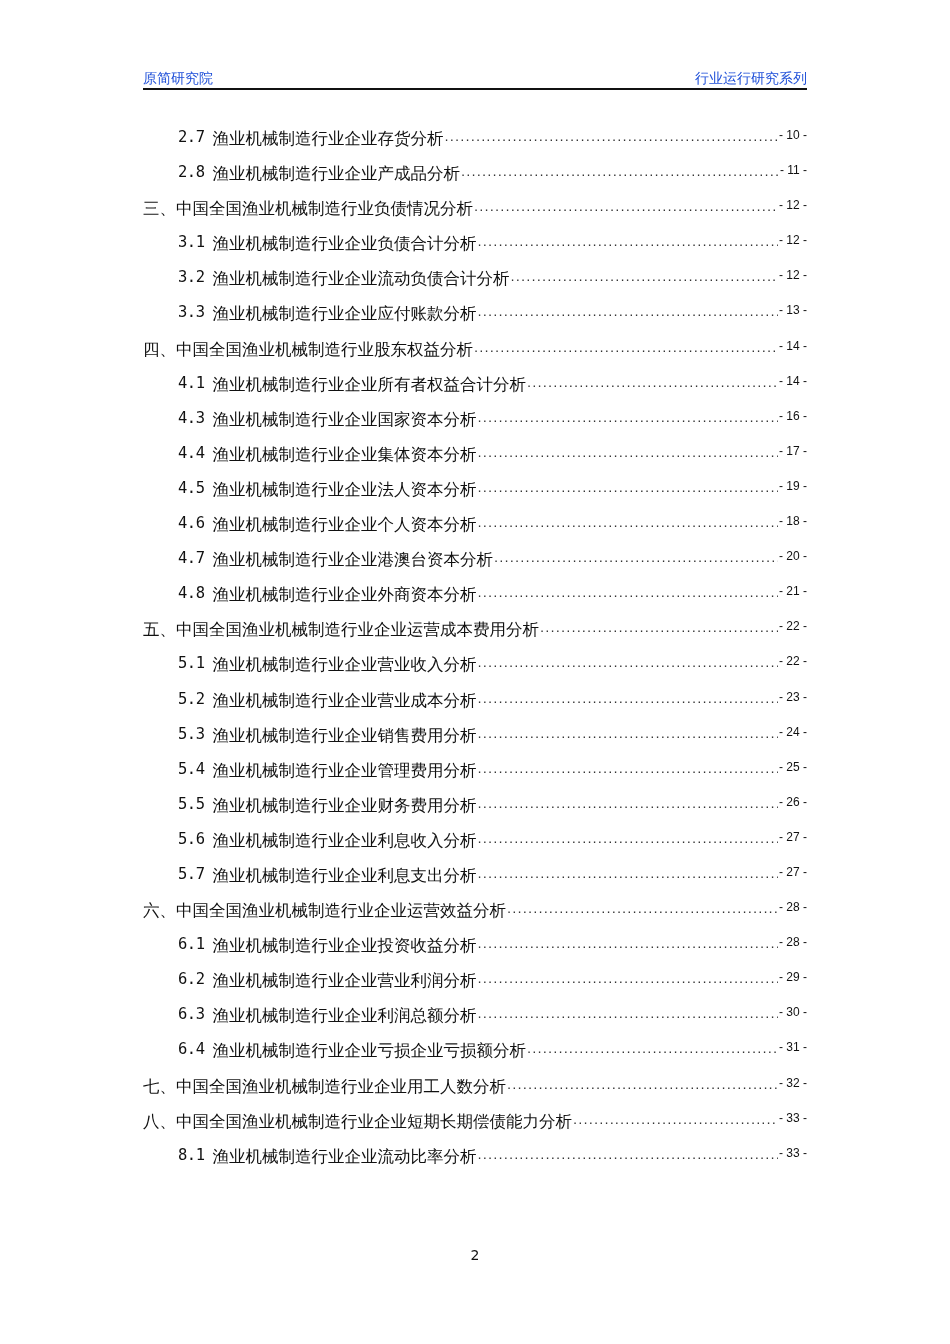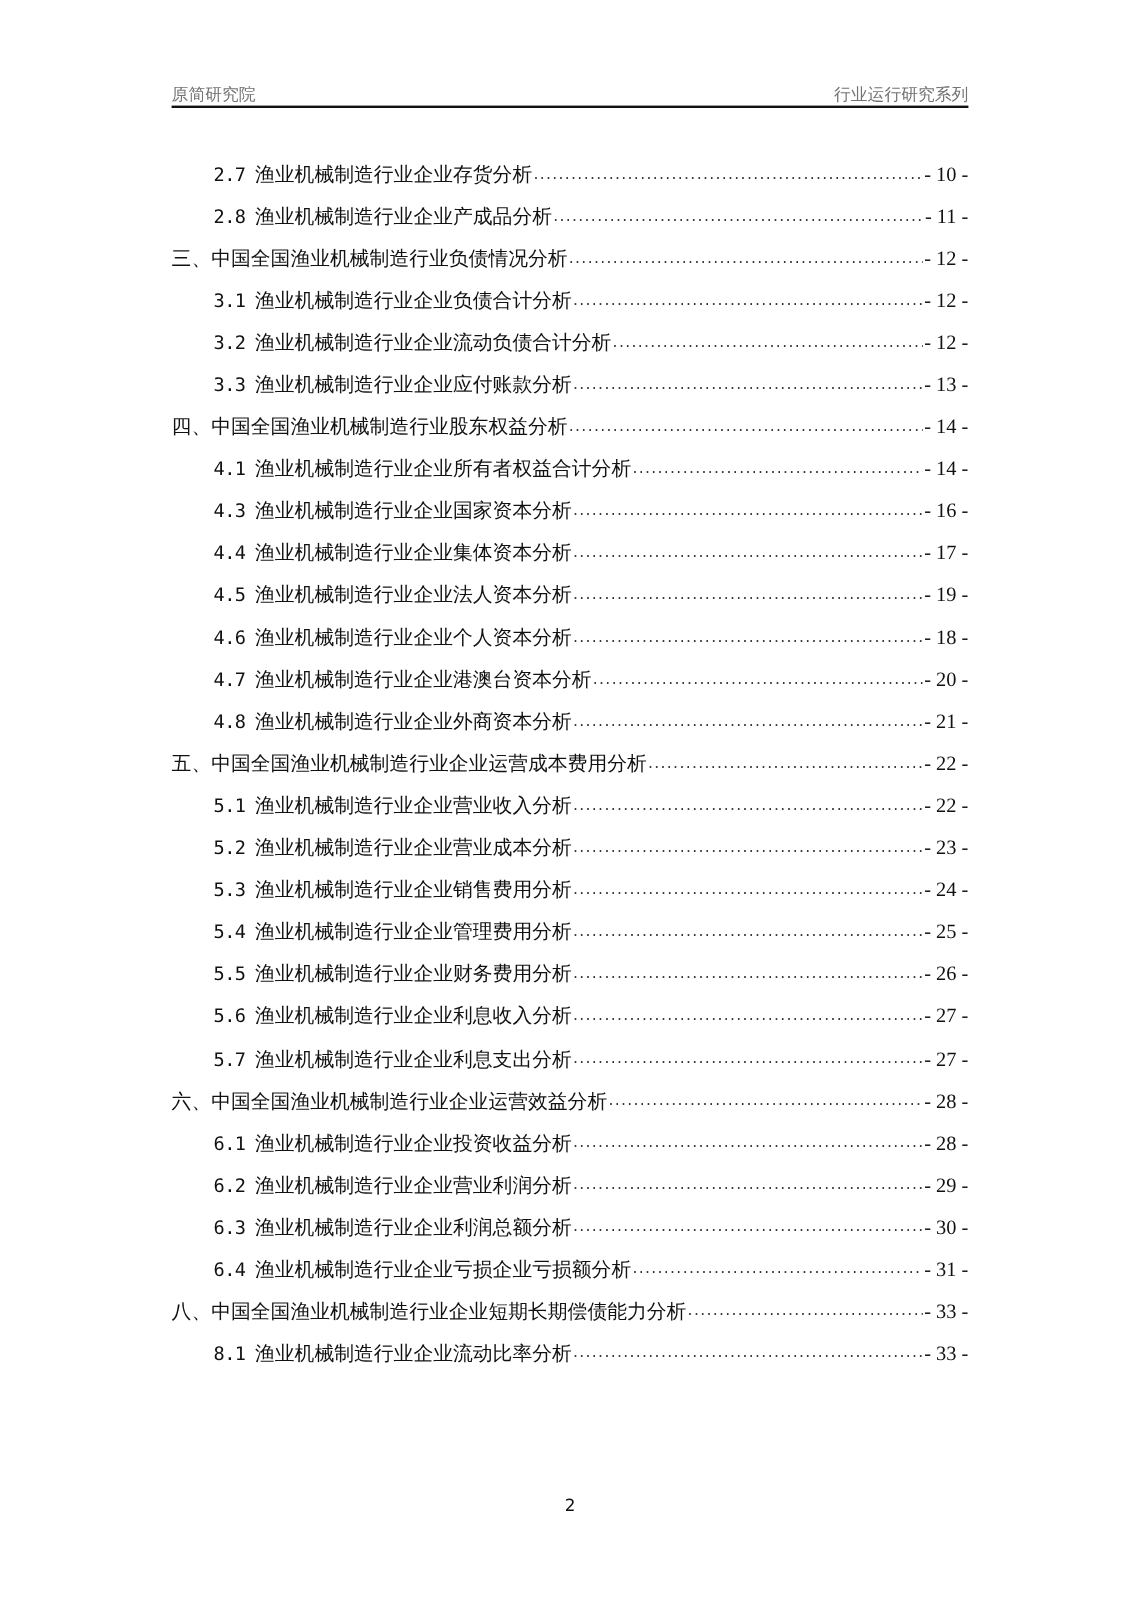--- a/index.html
+++ b/index.html
@@ -1,31 +1,31 @@
 <!DOCTYPE html>
 <html><head>
 <meta charset="utf-8">
 <style>
   html, body { margin: 0; padding: 0; background: #ffffff; }
   body { width: 950px; height: 1344px; position: relative; overflow: hidden;
          font-family: "DejaVu Sans", sans-serif; color: #111; }
   .header { position: absolute; left: 143px; right: 143px; top: 66px; height: 22px;
             display: flex; justify-content: space-between; align-items: flex-end;
-            font-size: 14px; color: #737373; }
+            font-size: 14px; color: #1d4ed8; }
   .header-rule { position: absolute; left: 143px; right: 143px; top: 88px; height: 2px; background: #111; }
   .toc { position: absolute; left: 143px; width: 664px; top: 128px; }
-  .toc-row { position: relative; height: 35.1px; display: flex; align-items: center;
+  .toc-row { position: relative; height: 35.1px; display: flex; align-items: flex-start;
              font-size: 16.5px; white-space: nowrap; }
   .toc-row.level-2 { padding-left: 35px; }
   .toc-row .num { font-family: "DejaVu Sans Mono", monospace; font-size: 15.5px; letter-spacing: -0.5px; margin-right: 8px; }
   .toc-row .title { flex: 0 0 auto; }
   .toc-row .leader { flex: 1 1 auto; overflow: hidden; height: 18px; line-height: 18px; margin: 0 1px;
                      color: #333; font-size: 13px; letter-spacing: 1.1px; }
   .toc-row .leader::before { content: "................................................................................................................................................................"; }
-  .toc-row .page { flex: 0 0 auto; font-family: Liberation Serif, serif; font-size: 17px; }
+  .toc-row .page { flex: 0 0 auto; font-family: Liberation Sans, sans-serif; font-size: 12px; }
   .page-number { position: absolute; left: 0; right: 0; top: 1247px; text-align: center; font-size: 14px; }
 </style>
 </head>
 <body>
 
 <div class="header">
   <span>原简研究院</span>
   <span>行业运行研究系列</span>
 </div>
 <div class="header-rule"></div>
@@ -183,20 +183,25 @@
       <span class="leader"></span>
       <span class="page">- 30 -</span>
     </div>
     <div class="toc-row level-2">
       <span class="num">6.4</span>
       <span class="title">渔业机械制造行业企业亏损企业亏损额分析</span>
       <span class="leader"></span>
       <span class="page">- 31 -</span>
     </div>
     <div class="toc-row level-1">
+      <span class="title">七、中国全国渔业机械制造行业企业用工人数分析</span>
+      <span class="leader"></span>
+      <span class="page">- 32 -</span>
+    </div>
+    <div class="toc-row level-1">
       <span class="title">八、中国全国渔业机械制造行业企业短期长期偿债能力分析</span>
       <span class="leader"></span>
       <span class="page">- 33 -</span>
     </div>
     <div class="toc-row level-2">
       <span class="num">8.1</span>
       <span class="title">渔业机械制造行业企业流动比率分析</span>
       <span class="leader"></span>
       <span class="page">- 33 -</span>
     </div>

